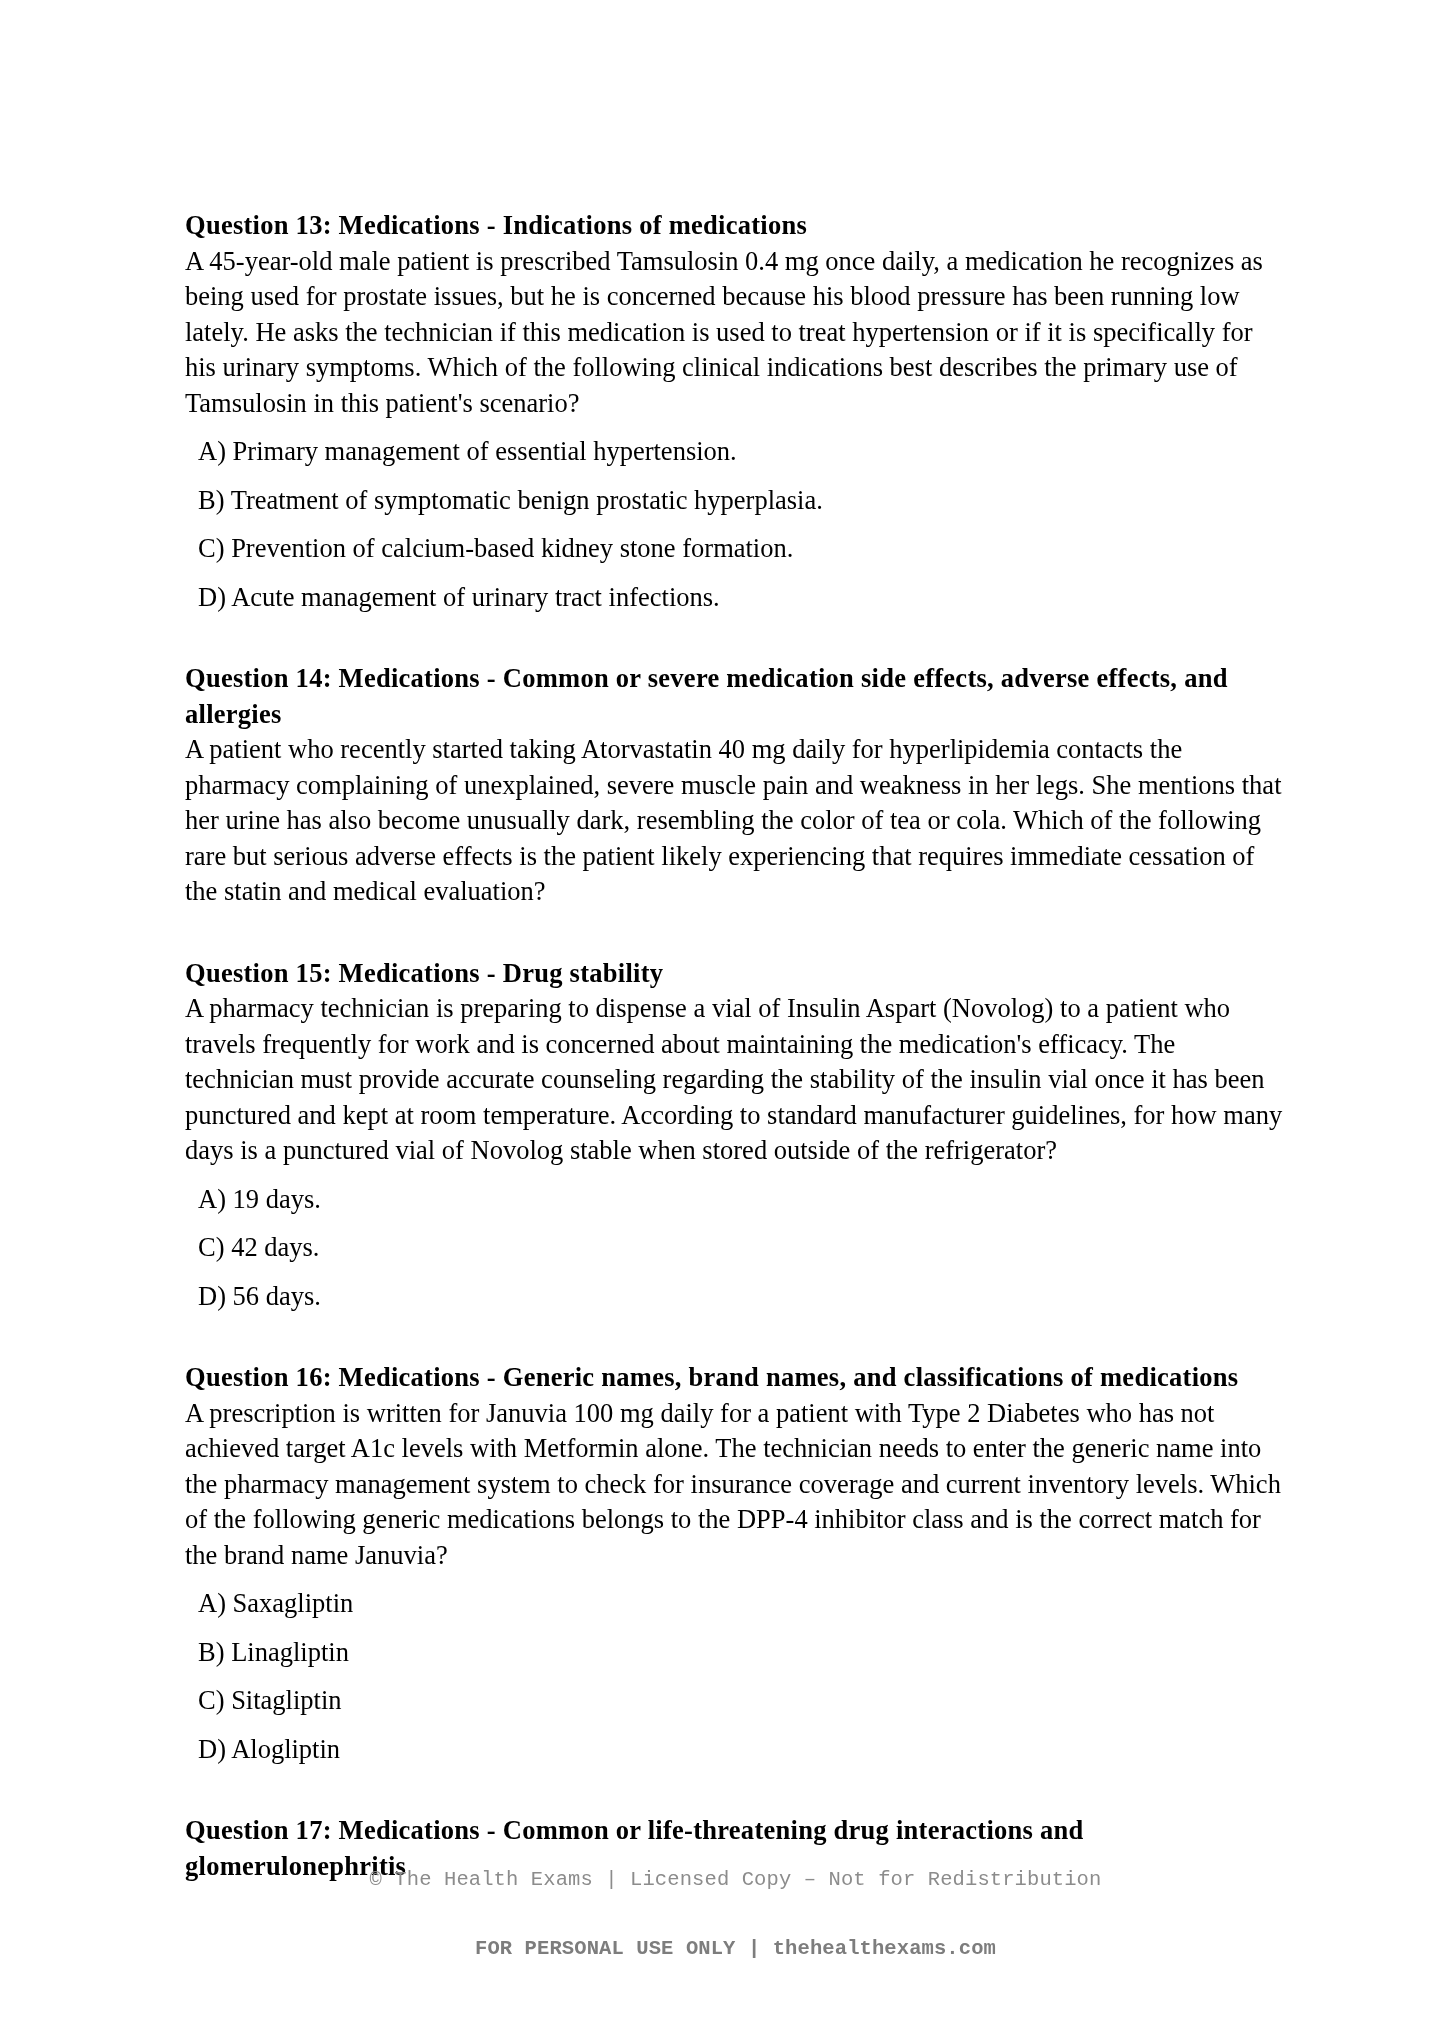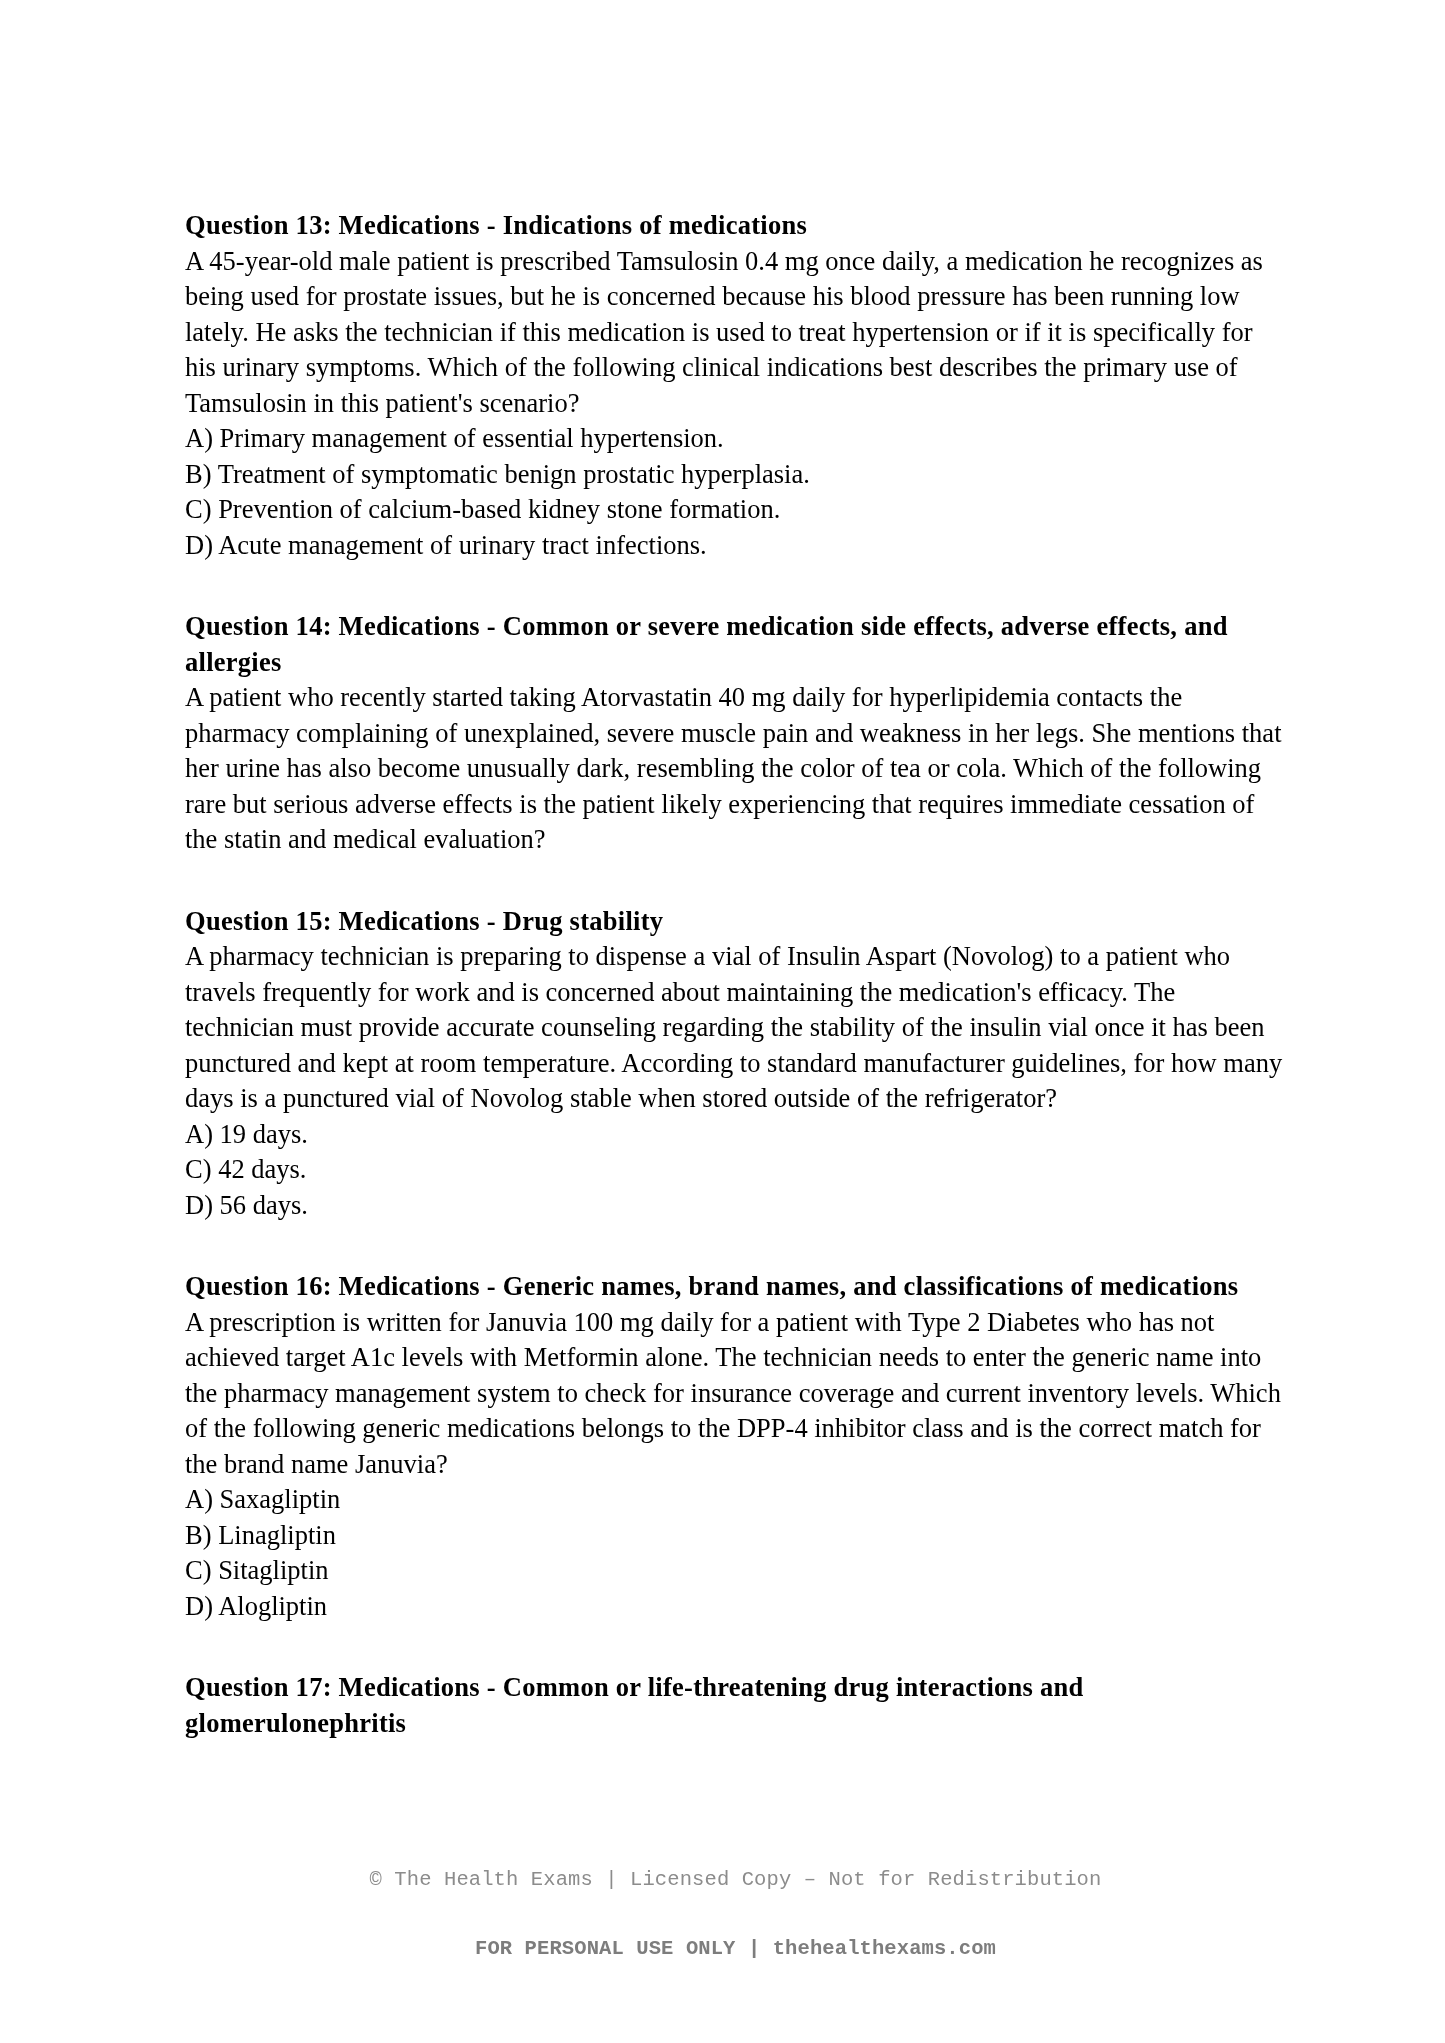--- a/index.html
+++ b/index.html
@@ -51,21 +51,21 @@
     text-align: left;
   }
   .q-options {
     list-style: none;
     margin: 0;
     padding: 0;
   }
   .q-options li {
     font-size: 26.5px;
     line-height: 35.5px;
-    margin: 0;
+    margin: 13px;
     padding: 0;
   }
   .footer {
     position: absolute;
     left: 0;
     top: 1866px;
     width: 1445px;
     text-align: center;
     font-family: Liberation Mono, monospace;
   }

